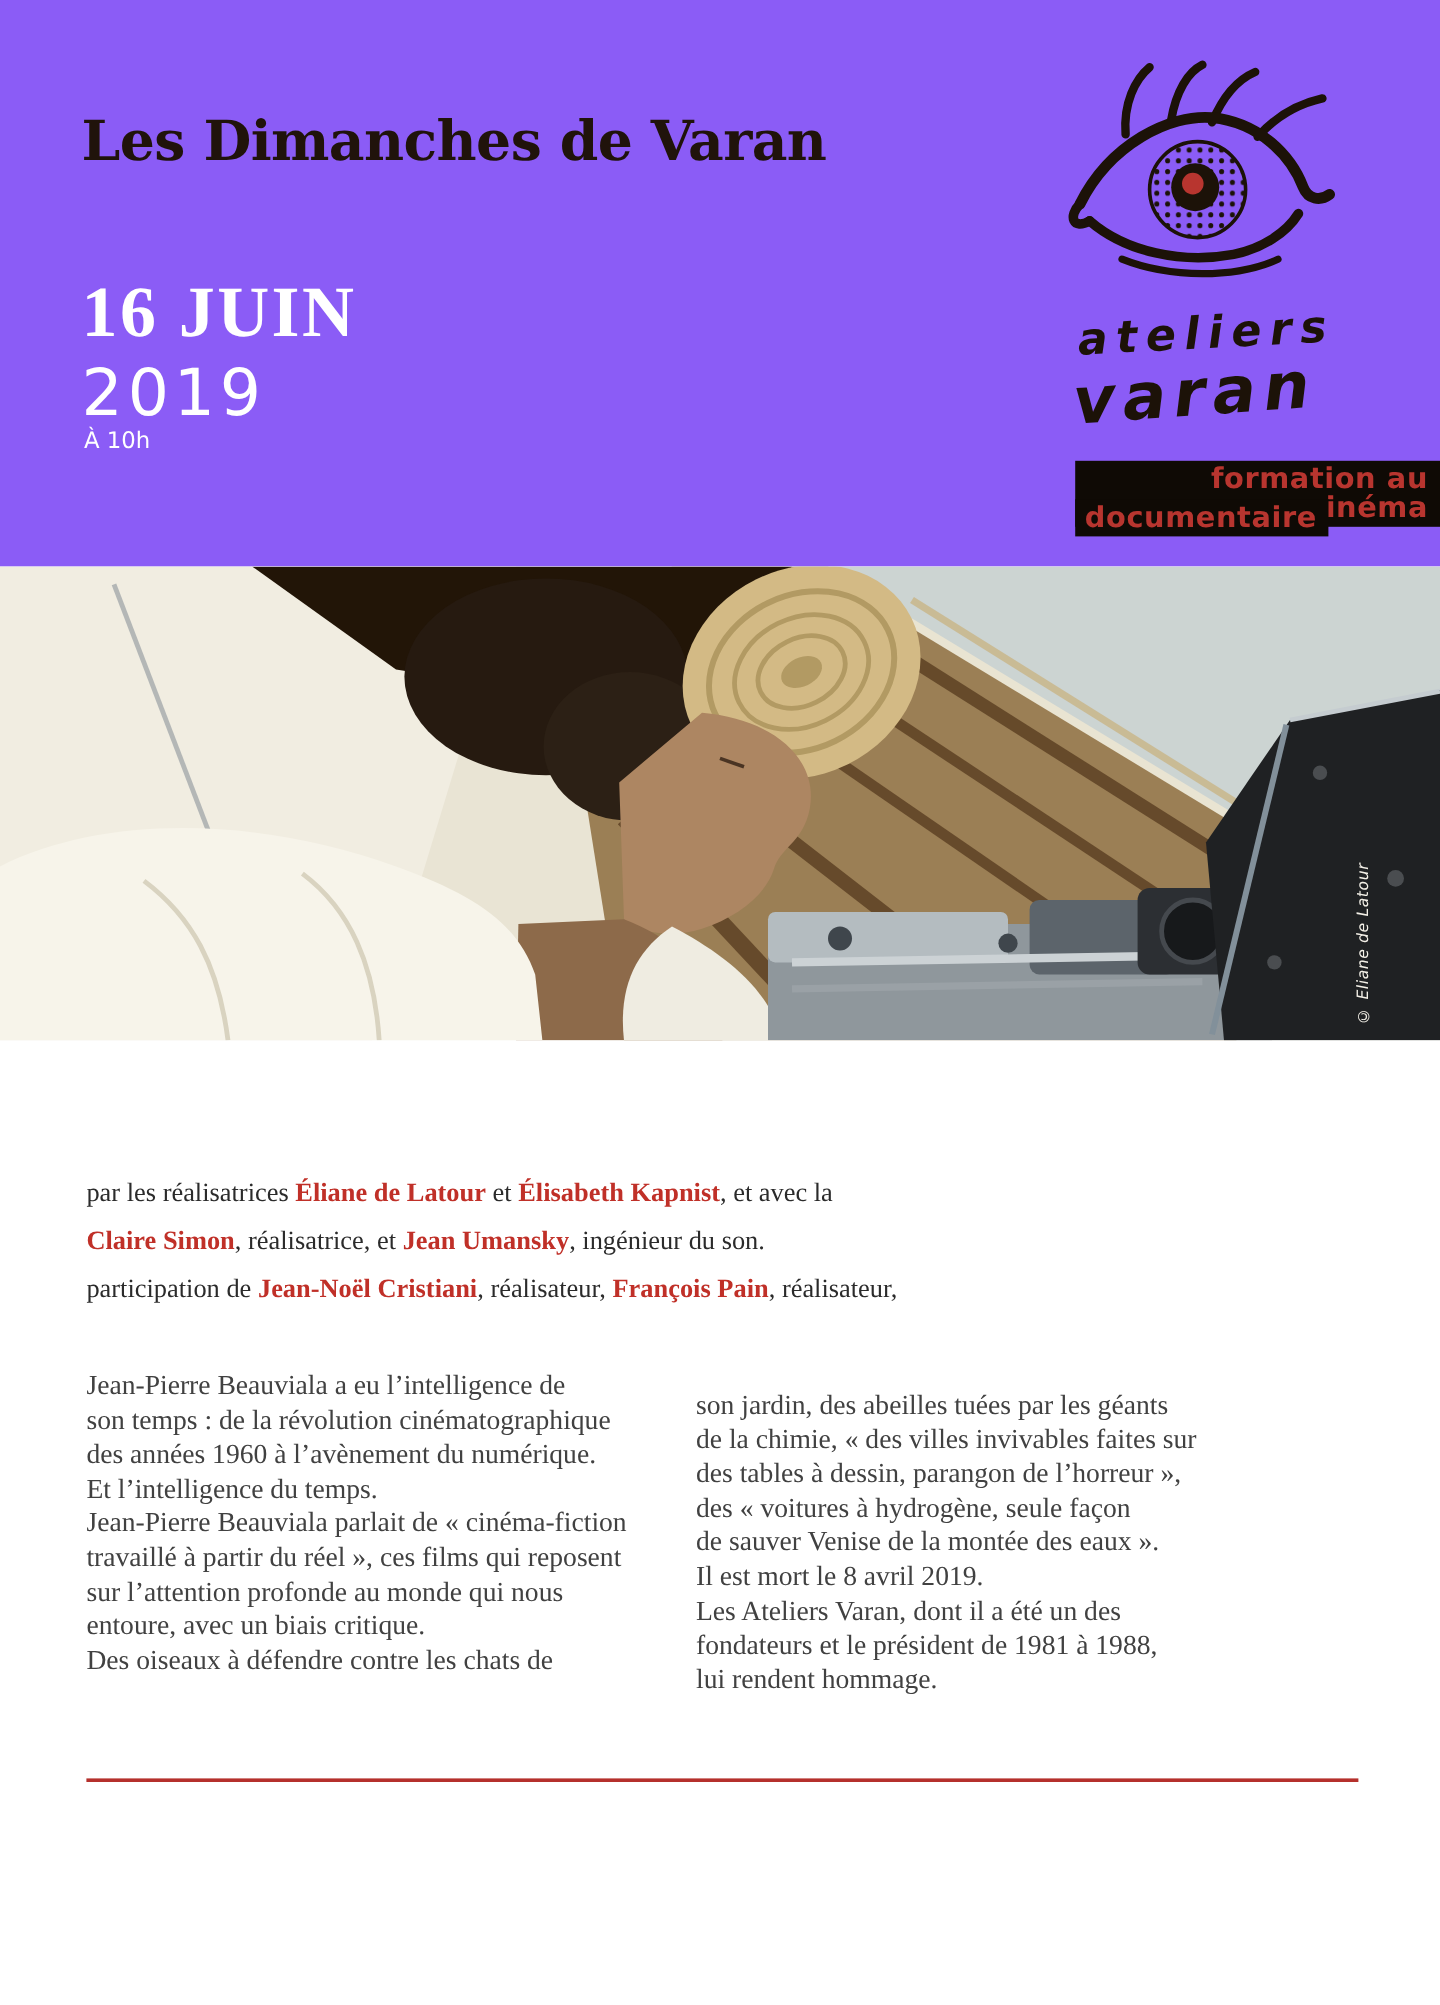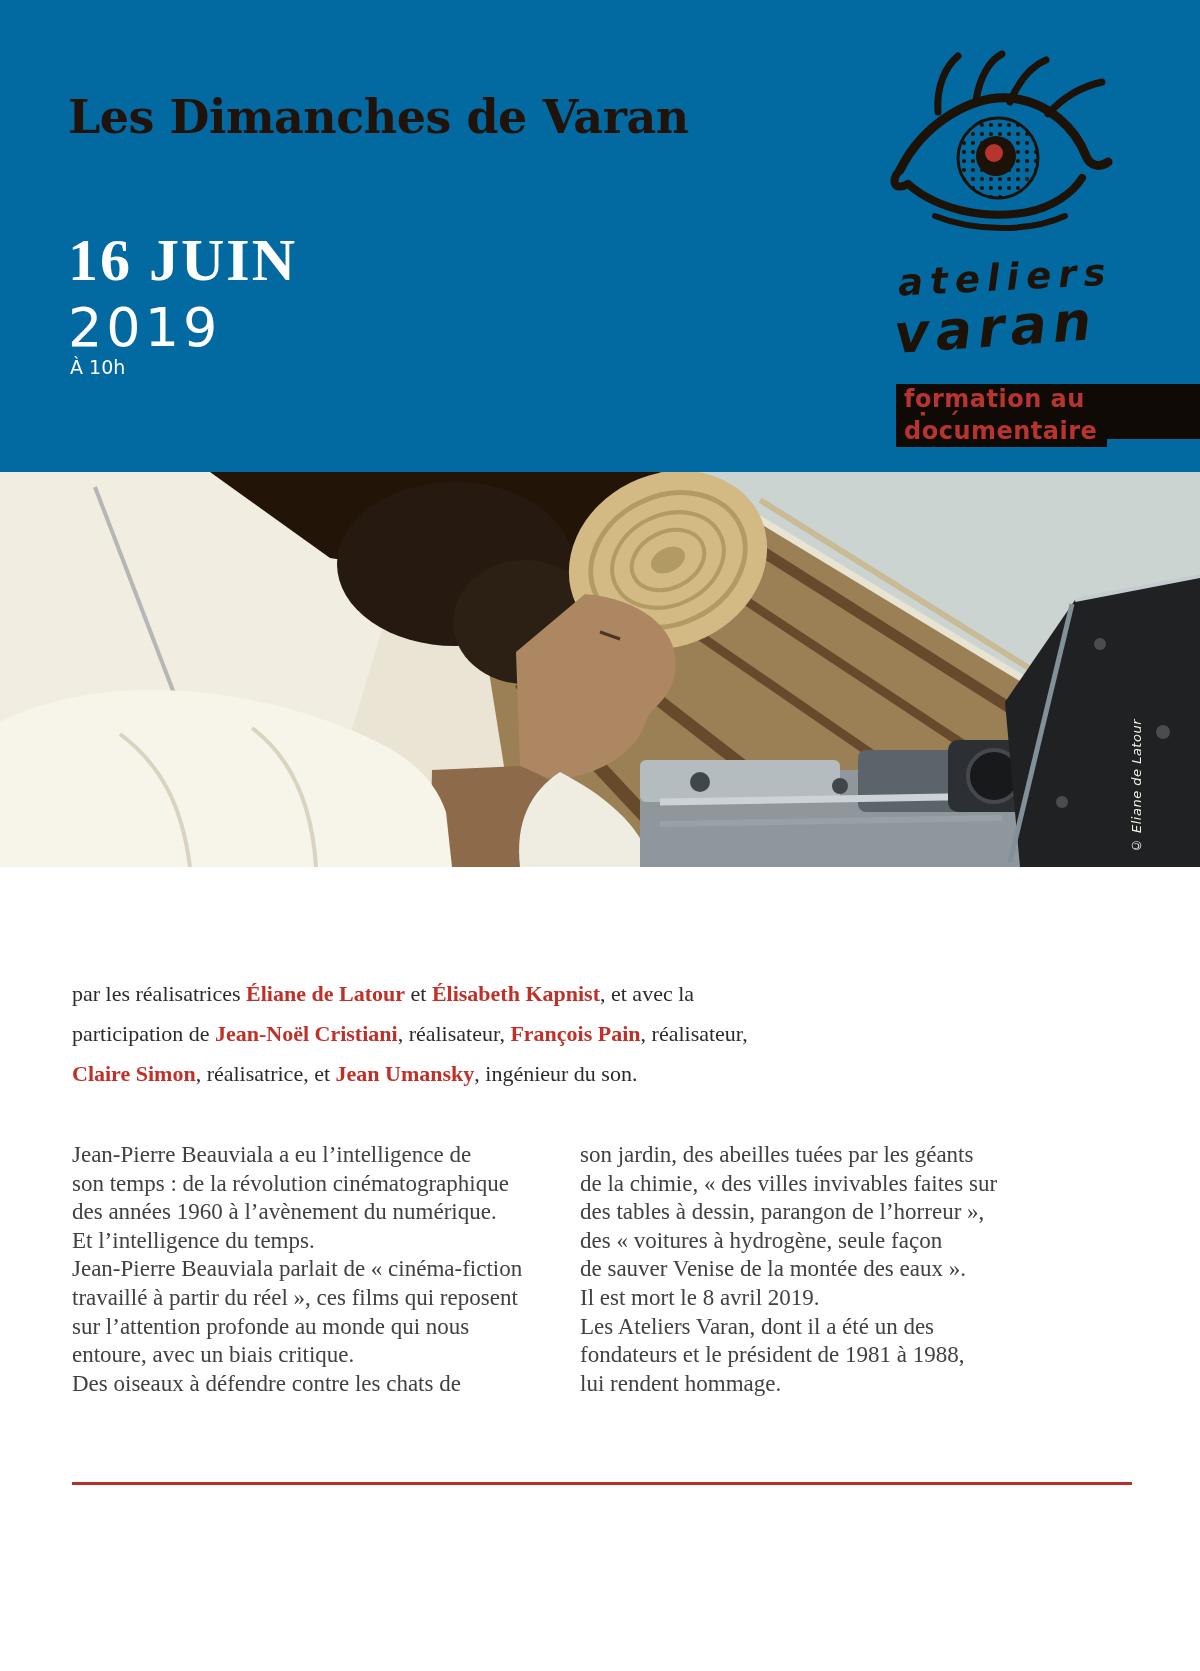--- a/index.html
+++ b/index.html
@@ -4,21 +4,21 @@
 <style>
   * { margin:0; padding:0; box-sizing:border-box; }
   html,body { background:#ffffff; }
   .poster {
     position:relative; width:1200px; height:1671px;
     background:#ffffff; overflow:hidden;
     font-family:"Liberation Serif", serif; color:#3d3d3d;
   }
 
   
-  .header { position:absolute; left:0; top:0; width:1200px; height:472px; background:#0369a1; }
+  .header { position:absolute; left:0; top:0; width:1200px; height:472px; background:#8b5cf6;text-align:right; }
   .hdr-title {
     position:absolute; left:68px; top:90px;
     font-family:"DejaVu Serif", serif; font-weight:bold;
     font-size:46px; letter-spacing:-0.5px; color:#20130b;
   }
   .hdr-subtitle {
     position:absolute; left:68px; top:146px;
     font-family:"Liberation Serif", serif; font-size:31px; color:#20130b;
   }
   .date-day {
@@ -74,21 +74,21 @@
     font-family:"Liberation Serif", serif; font-size:22px; line-height:40px; color:#2b2b2b;
   }
   .intro .name { font-weight:bold; color:#c03028; }
 
   .columns { position:absolute; left:72px; top:1141px; width:1070px; display:flex; }
   .col {
     font-family:"Liberation Serif", serif; font-size:23px; line-height:28.6px;
     color:#414141; white-space:pre-line;
   }
   .col-left  { width:508px; }
-  .col-right { width:480px; }
+  .col-right { width:480px;margin-top:16px; }
 
   
   .address { position:absolute; left:74px; top:1452px; font-size:26px; color:#b5302c; white-space:nowrap; }
   .address .org { font-weight:bold; margin-right:10px; }
   .footer-rule { position:absolute; left:72px; top:1482px; width:1060px; height:3px; background:#b5302c; }
 
   
   .partners { position:absolute; left:0; top:1500px; width:1200px; height:171px; }
 </style>
 </head>
@@ -191,22 +191,22 @@
       <circle cx="1100" cy="172" r="6" fill="#4a4d50"></circle>
       <circle cx="1163" cy="260" r="7" fill="#4a4d50"></circle>
       <circle cx="1062" cy="330" r="6" fill="#4a4d50"></circle>
     </svg>
     <span class="photo-credit">© Eliane de Latour</span>
   </div>
 
 
   <div class="intro">
     <div class="intro-line"><span>par les réalisatrices </span><span class="name">Éliane de Latour</span><span> et </span><span class="name">Élisabeth Kapnist</span><span>, et avec la</span></div>
+    <div class="intro-line"><span class="name">Claire Simon</span><span>, réalisatrice, et </span><span class="name">Jean Umansky</span><span>, ingénieur du son.</span></div>
     <div class="intro-line"><span>participation de </span><span class="name">Jean-Noël Cristiani</span><span>, réalisateur, </span><span class="name">François Pain</span><span>, réalisateur,</span></div>
-    <div class="intro-line"><span class="name">Claire Simon</span><span>, réalisatrice, et </span><span class="name">Jean Umansky</span><span>, ingénieur du son.</span></div>
   </div>
 
   <div class="columns">
     <div class="col col-left">Jean-Pierre Beauviala a eu l’intelligence de
 son temps : de la révolution cinématographique
 des années 1960 à l’avènement du numérique.
 Et l’intelligence du temps.
 Jean-Pierre Beauviala parlait de « cinéma-fiction
 travaillé à partir du réel », ces films qui reposent
 sur l’attention profonde au monde qui nous

